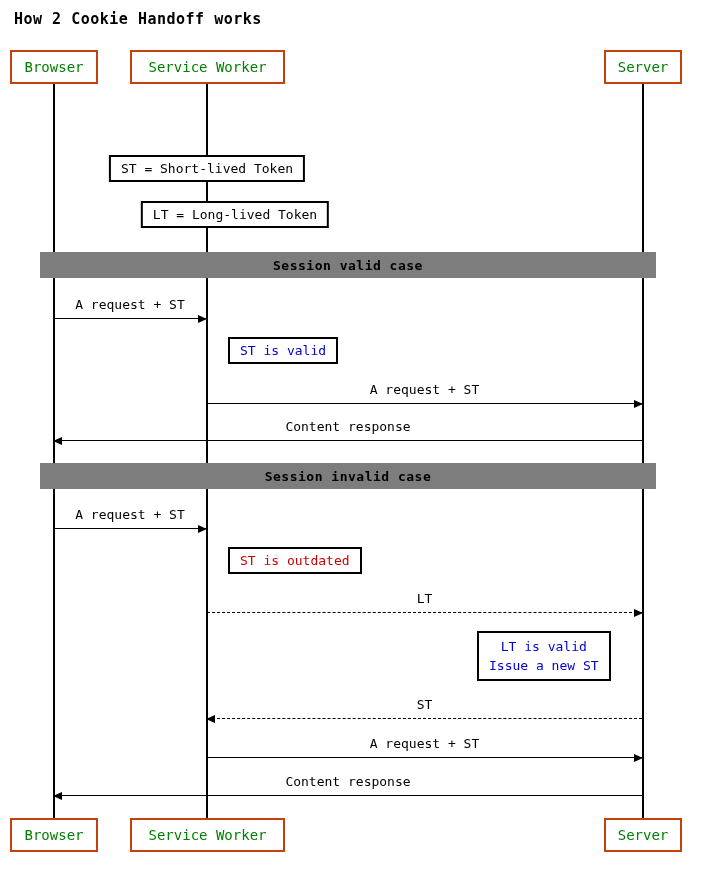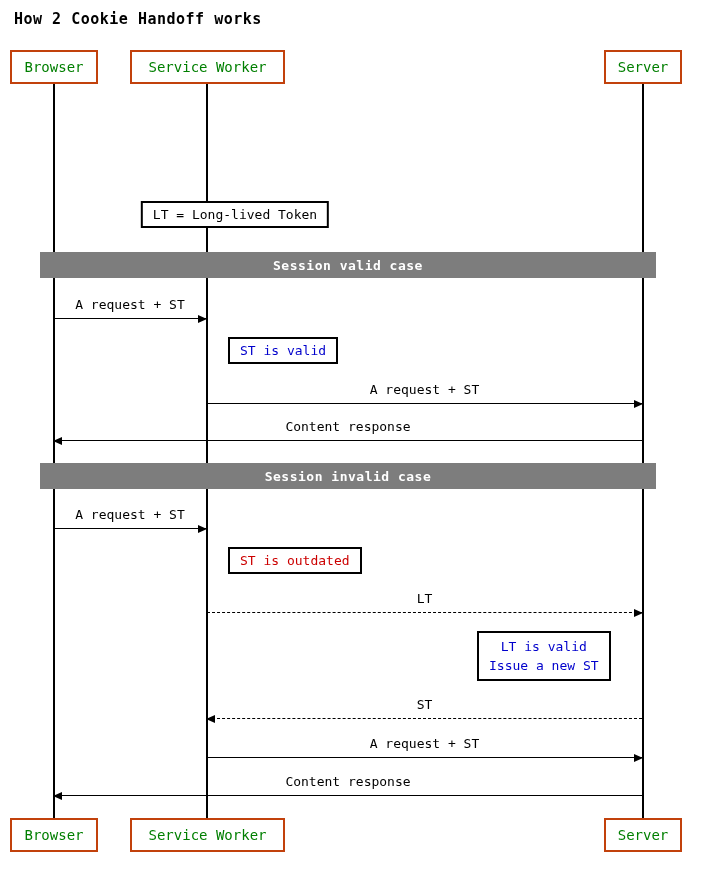--- a/index.html
+++ b/index.html
@@ -31,21 +31,21 @@
     border:2px solid #000;background:#fff;
     padding:4px 10px;font-size:13px;white-space:nowrap;
     box-sizing:border-box;z-index:2;
   }
   .note.centered{transform:translateX(-50%);}
   .note.blue{color:#0000cc;}
   .note.red{color:#cc0000;}
   .note.multiline{text-align:center;white-space:nowrap;line-height:19px;}
   .section{
     position:absolute;left:40px;width:616px;height:26px;
-    background:#7d7d7d;color:#ffffff;font-weight:bold;font-size:13px;
+    background:#7d7d7d;color:#000000;font-weight:bold;font-size:13px;
     display:flex;align-items:center;justify-content:center;
     z-index:2;letter-spacing:0.5px;
   }
   .msg{position:absolute;z-index:1;}
   .msg .line{
     position:absolute;left:0;right:0;top:0;
     border-top:1.5px solid #000;
   }
   .msg.dashed .line{border-top-style:dashed;}
   .msg .head{
@@ -74,20 +74,21 @@
   <div class="actor" style="left:10px;top:50px;width:88px;">
     <span>Browser</span>
   </div>
   <div class="actor" style="left:130px;top:50px;width:155px;">
     <span>Service Worker</span>
   </div>
   <div class="actor" style="left:604px;top:50px;width:78px;">
     <span>Server</span>
   </div>
 
+  <div class="note centered" style="left:207px;top:155px;">ST = Short-lived Token</div>
   <div class="note centered" style="left:207px;top:201px;margin-left:28px;">LT = Long-lived Token</div>
 
   <div class="section" style="top:252px;">
     <span>Session valid case</span>
   </div>
 
   <div class="msg right" style="left:54px;top:318px;width:152px;">
     <div class="line"></div>
     <div class="head"></div>
     <div class="label">A request + ST</div>

